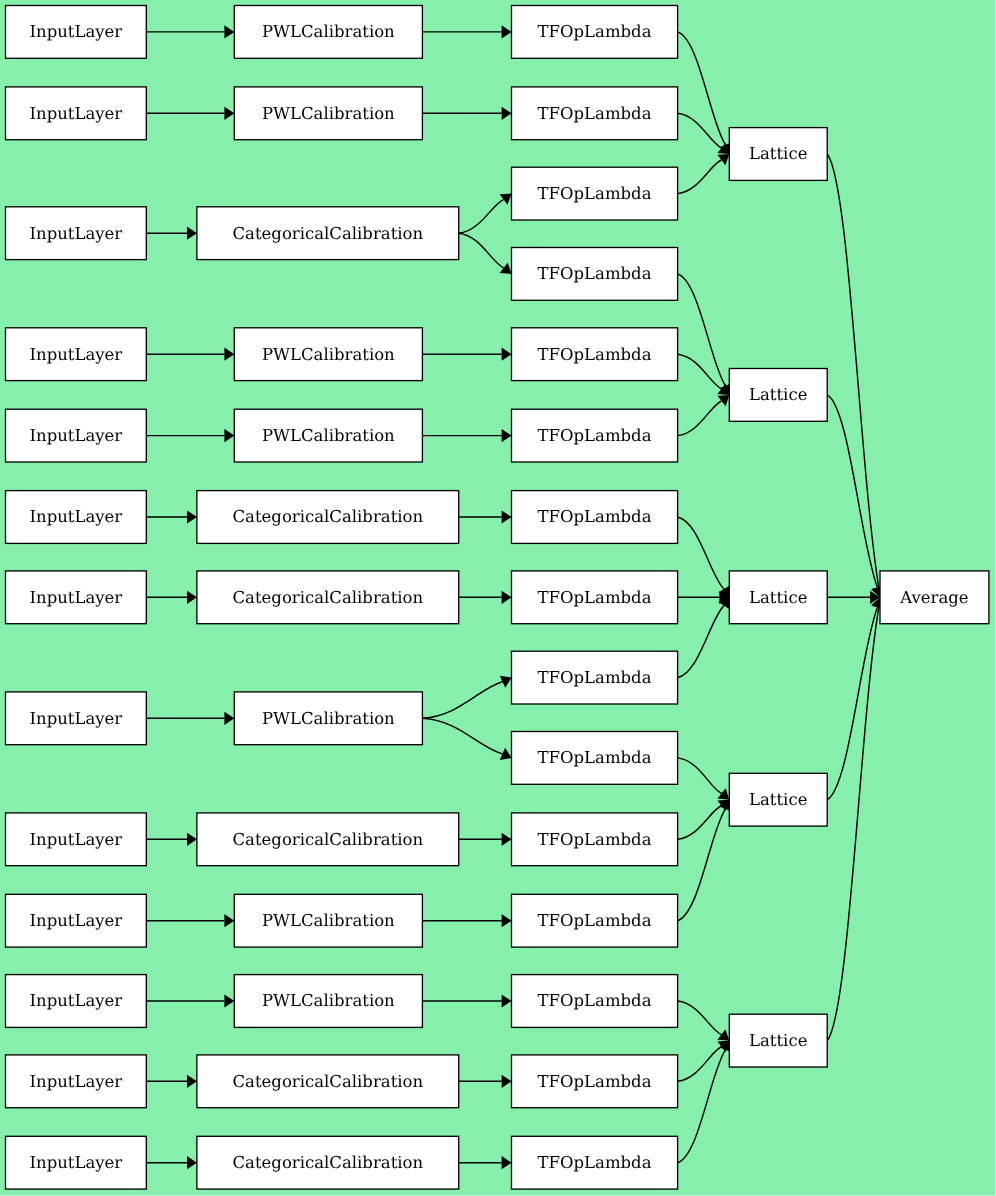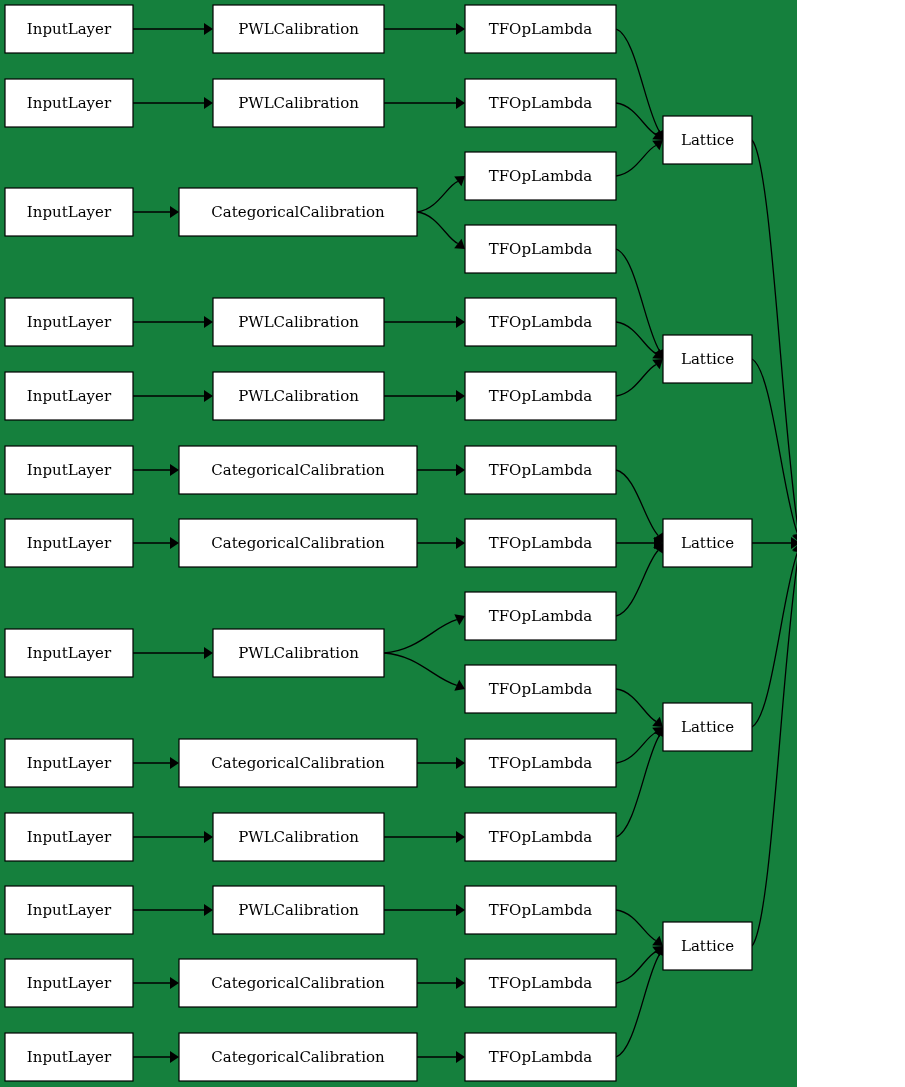--- a/index.html
+++ b/index.html
@@ -5,23 +5,23 @@
   html, body {
     margin: 0;
     padding: 0;
     background: #ffffff;
   }
   body {
     font-family: "DejaVu Serif", "Liberation Serif", serif;
   }
   #diagram-root {
     position: relative;
-    width: 797px;
+    width: 905px;
     height: 1087px;
-    background: #15803d;
+    background: #86efac;
     overflow: hidden;
   }
   svg#graph {
     display: block;
     width: 905px;
     height: 1087px;
   }
   .node-box {
     fill: #ffffff;
     stroke: #000000;

